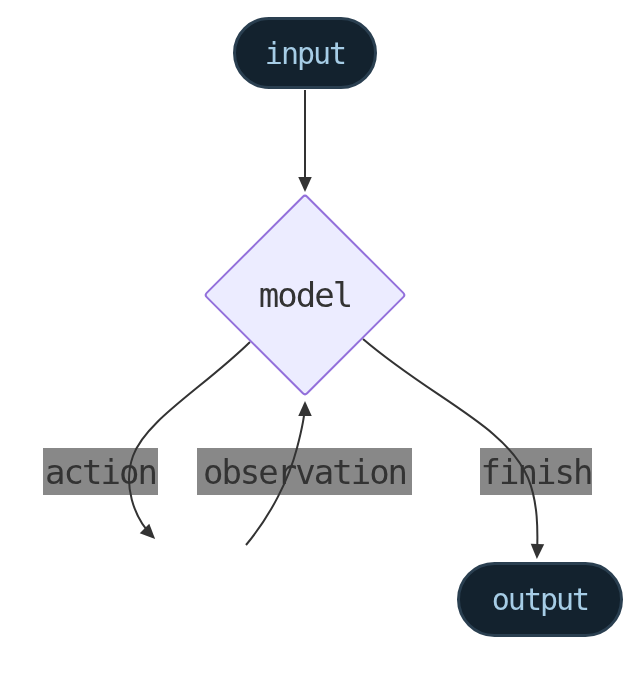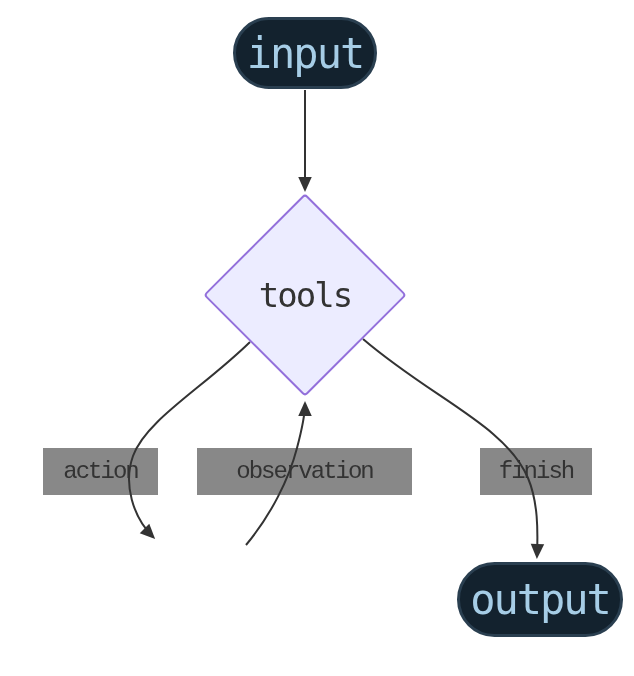--- a/index.html
+++ b/index.html
@@ -38,32 +38,31 @@
   }
   .arrow-fill { fill: var(--edge-stroke); }
   .edge-label {
     position: absolute;
     z-index: 1;
     display: flex;
     align-items: center;
     justify-content: center;
     background: var(--edge-label-bg);
     color: var(--edge-label-text);
-    font-size: 24px;
+    font-size: 34px;
     letter-spacing: -2px;
     white-space: nowrap;
-    font-family: Liberation Mono, monospace;
   }
   .node {
     position: absolute;
     z-index: 3;
     display: flex;
     align-items: center;
     justify-content: center;
-    font-size: 42px;
+    font-size: 30px;
     letter-spacing: -2px;
     white-space: nowrap;
   }
   .node.stadium {
     background: var(--dark-node-fill);
     border: 3px solid var(--dark-node-border);
     color: var(--dark-node-text);
   }
   .node.light-rect {
     background: var(--light-node-fill);
@@ -117,18 +116,18 @@
     </defs>
     <path class="edge-path" d="M305 90 L305 189" marker-end="url(#arrowhead)"></path>
     <path class="edge-path" d="M250 342 C203 388 146 420 133 456 C123 484 133 517 153 537" marker-end="url(#arrowhead)"></path>
     <path class="edge-path" d="M246 545 C271 515 289 479 297 448 C302 429 305 416 305 404" marker-end="url(#arrowhead)"></path>
     <path class="edge-path" d="M363 339 C433 399 505 425 528 478 C538 502 538 530 537 556" marker-end="url(#arrowhead)"></path>
   </svg>
 
   <div class="node stadium" id="node-input">input</div>
 
   <div class="diamond-shape"></div>
-  <div class="diamond-label">tools</div>
+  <div class="diamond-label">model</div>
 
 
   <div class="node stadium" id="node-output">output</div>
 
 </div>
 
 </body></html>

